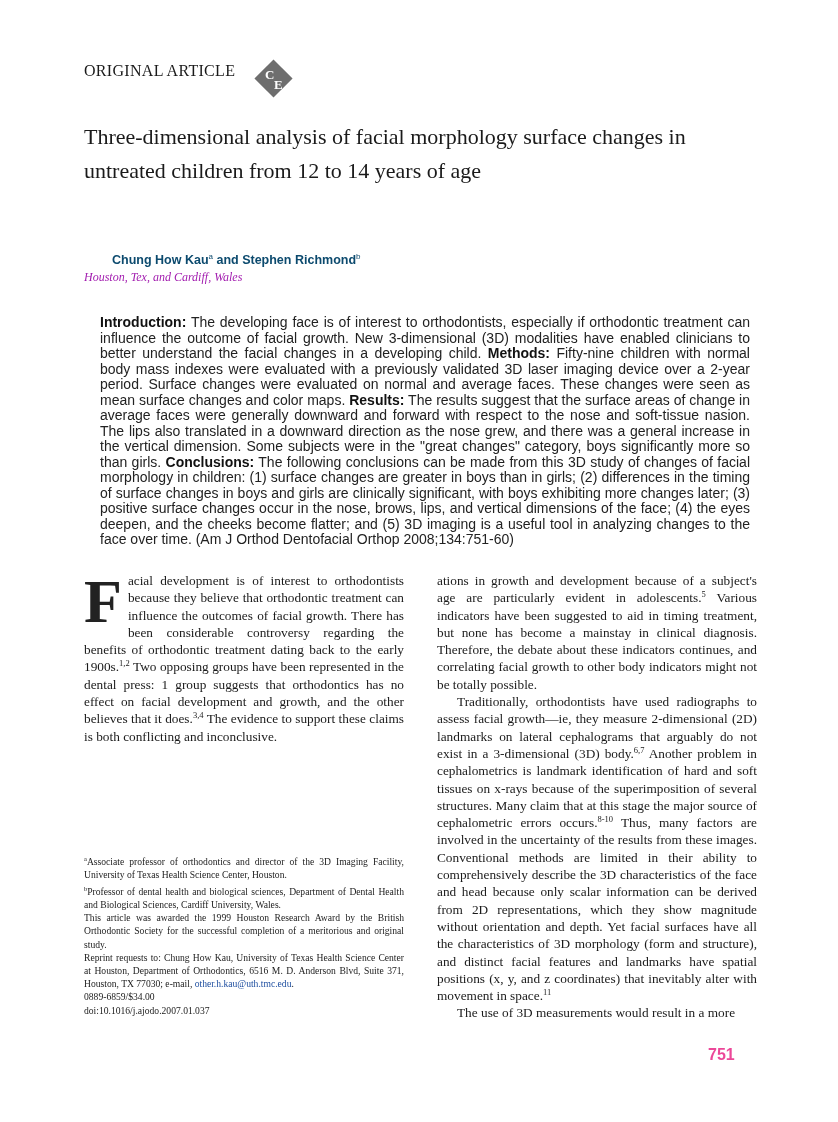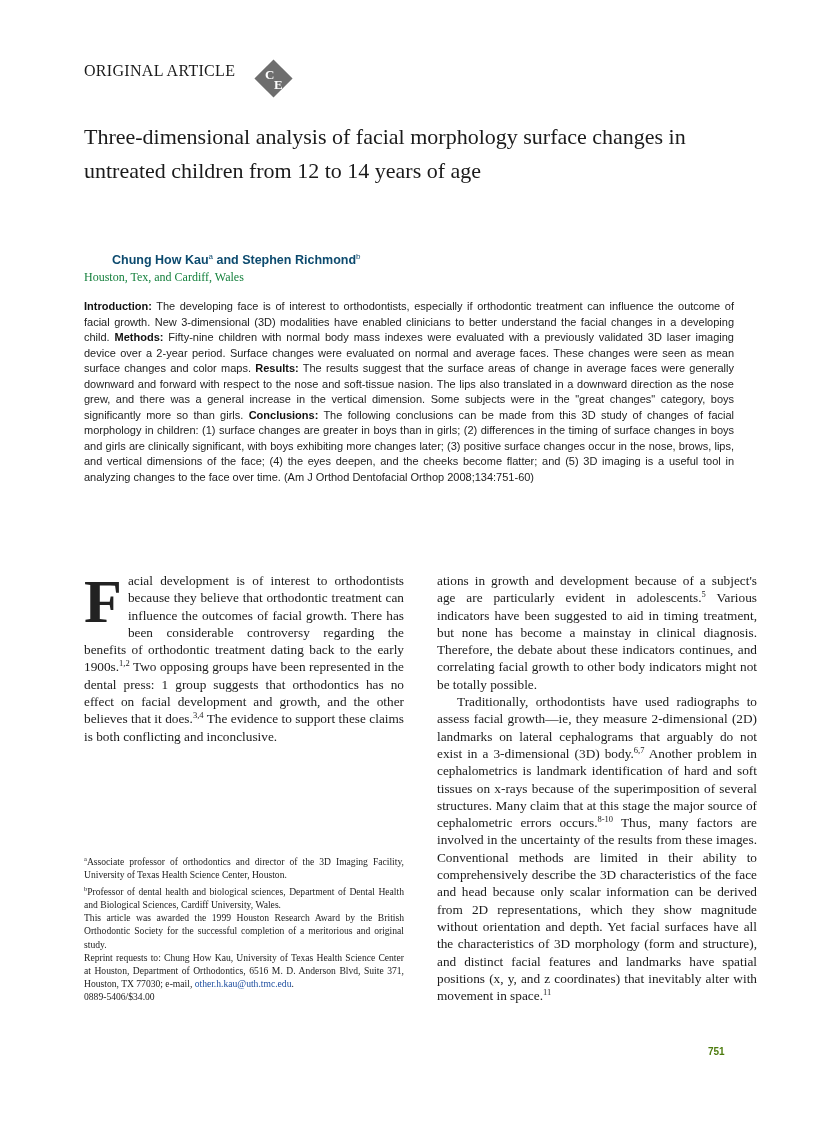--- a/index.html
+++ b/index.html
@@ -6,35 +6,35 @@
   body { width: 838px; height: 1122px; position: relative; overflow: hidden; color: #1a1a1a; }
   .page { position: absolute; left: 0; top: 0; width: 838px; height: 1122px; }
   .section-label { position: absolute; left: 84px; top: 62px; font-family: "Liberation Serif", serif; font-size: 16px; letter-spacing: 0.3px; color: #1a1a1a; }
   .ce-badge { position: absolute; left: 255px; top: 60px; width: 38px; height: 38px; }
   .ce-badge .diamond { position: absolute; left: 5px; top: 5px; width: 27px; height: 27px; background: #6e6e6e; transform: rotate(45deg); }
   .ce-badge .c { position: absolute; left: 10px; top: 7px; color: #fff; font-family: "Liberation Serif", serif; font-size: 13px; font-weight: bold; }
   .ce-badge .e { position: absolute; left: 19px; top: 17px; color: #fff; font-family: "Liberation Serif", serif; font-size: 13px; font-weight: bold; }
   .title { position: absolute; left: 84px; top: 120px; width: 640px; font-family: "Liberation Serif", serif; font-size: 22px; line-height: 34px; color: #1a1a1a; margin: 0; font-weight: normal; }
   .authors { position: absolute; left: 84px; top: 252px; font-family: "Liberation Sans", sans-serif; font-size: 12.5px; font-weight: bold; color: #0c4a6e; margin-left: 28px; }
   .authors sup { font-size: 8px; font-weight: normal; }
-  .location { position: absolute; left: 84px; top: 270px; font-family: "Liberation Serif", serif; font-size: 12px; color: #15803d; }
-  .abstract { position: absolute; left: 84px; top: 299px; width: 650px; font-family: "Liberation Sans", sans-serif; font-size: 11px; line-height: 15.5px; text-align: justify; color: #222; margin: 0; }
+  .location { position: absolute; left: 84px; top: 270px; font-family: "Liberation Serif", serif; font-size: 12px; font-style: italic; color: #a21caf; }
+  .abstract { position: absolute; left: 84px; top: 299px; width: 650px; font-family: "Liberation Sans", sans-serif; font-size: 14px; line-height: 15.5px; text-align: justify; color: #222; margin: 16px; }
   .abstract b { color: #111; }
   .col { position: absolute; top: 572px; width: 320px; font-family: "Liberation Serif", serif; font-size: 13.3px; line-height: 17.3px; text-align: justify; color: #1a1a1a; }
   .col p { margin: 0; }
   .col-left { left: 84px; }
   .col-right { left: 437px; }
   .indent { text-indent: 20px; }
   .dropcap { float: left; font-family: "Liberation Serif", serif; font-size: 62px; line-height: 50px; margin: 4px 6px 0 0; font-weight: bold; color: #222; }
   sup.ref { font-size: 8.5px; line-height: 0; }
   .footnotes { position: absolute; left: 84px; top: 852px; width: 320px; font-family: "Liberation Serif", serif; font-size: 9.6px; line-height: 13.2px; text-align: justify; color: #222; }
   .footnotes p { margin: 0; }
   .footnotes sup { font-size: 6.5px; }
   .email { color: #1f4fa0; }
-  .page-number { position: absolute; left: 708px; top: 1046px; font-family: "Liberation Sans", sans-serif; font-size: 10px; font-weight: bold; color: #4d7c0f; }
+  .page-number { position: absolute; left: 708px; top: 1046px; font-family: "Liberation Sans", sans-serif; font-size: 16px; font-weight: bold; color: #ec4899; }
 </style>
 </head>
 <body>
 
 <div class="page">
 
   <div class="section-label">ORIGINAL ARTICLE</div>
   <div class="ce-badge">
     <div class="diamond"></div>
     <span class="c">C</span>
@@ -54,22 +54,24 @@
 
   <div class="col col-left">
     <p><span class="dropcap">F</span><span>acial development is of interest to orthodontists because they believe that orthodontic treatment can influence the outcomes of facial growth. There has been considerable controversy regarding the benefits of orthodontic treatment dating back to the early 1900s.</span><sup class="ref">1,2</sup><span> Two opposing groups have been represented in the dental press: 1 group suggests that orthodontics has no effect on facial development and growth, and the other believes that it does.</span><sup class="ref">3,4</sup><span> The evidence to support these claims is both conflicting and inconclusive.</span></p>
   </div>
 
   <div class="footnotes">
     <p><sup>a</sup><span>Associate professor of orthodontics and director of the 3D Imaging Facility, University of Texas Health Science Center, Houston.</span></p>
     <p><sup>b</sup><span>Professor of dental health and biological sciences, Department of Dental Health and Biological Sciences, Cardiff University, Wales.</span></p>
     <p>This article was awarded the 1999 Houston Research Award by the British Orthodontic Society for the successful completion of a meritorious and original study.</p>
     <p><span>Reprint requests to: Chung How Kau, University of Texas Health Science Center at Houston, Department of Orthodontics, 6516 M. D. Anderson Blvd, Suite 371, Houston, TX 77030; e-mail, </span><span class="email">other.h.kau@uth.tmc.edu</span><span>.</span></p>
-    <p>0889-5406/$34.00</p>
+    <p>0889-6859/$34.00</p>
+    <p>doi:10.1016/j.ajodo.2007.01.037</p>
   </div>
 
   <div class="col col-right">
     <p><span>ations in growth and development because of a subject's age are particularly evident in adolescents.</span><sup class="ref">5</sup><span> Various indicators have been suggested to aid in timing treatment, but none has become a mainstay in clinical diagnosis. Therefore, the debate about these indicators continues, and correlating facial growth to other body indicators might not be totally possible.</span></p>
     <p class="indent"><span>Traditionally, orthodontists have used radiographs to assess facial growth—ie, they measure 2-dimensional (2D) landmarks on lateral cephalograms that arguably do not exist in a 3-dimensional (3D) body.</span><sup class="ref">6,7</sup><span> Another problem in cephalometrics is landmark identification of hard and soft tissues on x-rays because of the superimposition of several structures. Many claim that at this stage the major source of cephalometric errors occurs.</span><sup class="ref">8-10</sup><span> Thus, many factors are involved in the uncertainty of the results from these images. Conventional methods are limited in their ability to comprehensively describe the 3D characteristics of the face and head because only scalar information can be derived from 2D representations, which they show magnitude without orientation and depth. Yet facial surfaces have all the characteristics of 3D morphology (form and structure), and distinct facial features and landmarks have spatial positions (x, y, and z coordinates) that inevitably alter with movement in space.</span><sup class="ref">11</sup></p>
+    <p class="indent">The use of 3D measurements would result in a more</p>
   </div>
 
   <div class="page-number">751</div>
 </div>
 
 </body></html>

